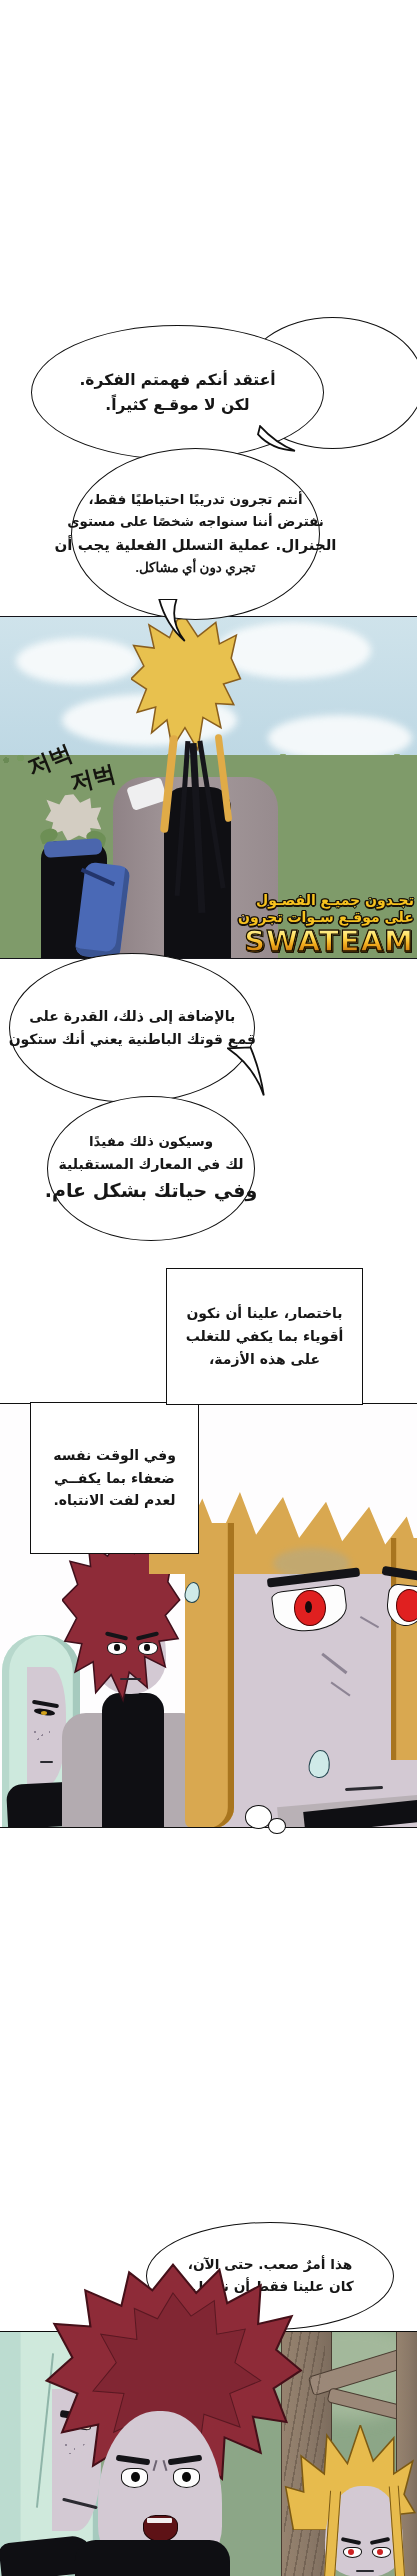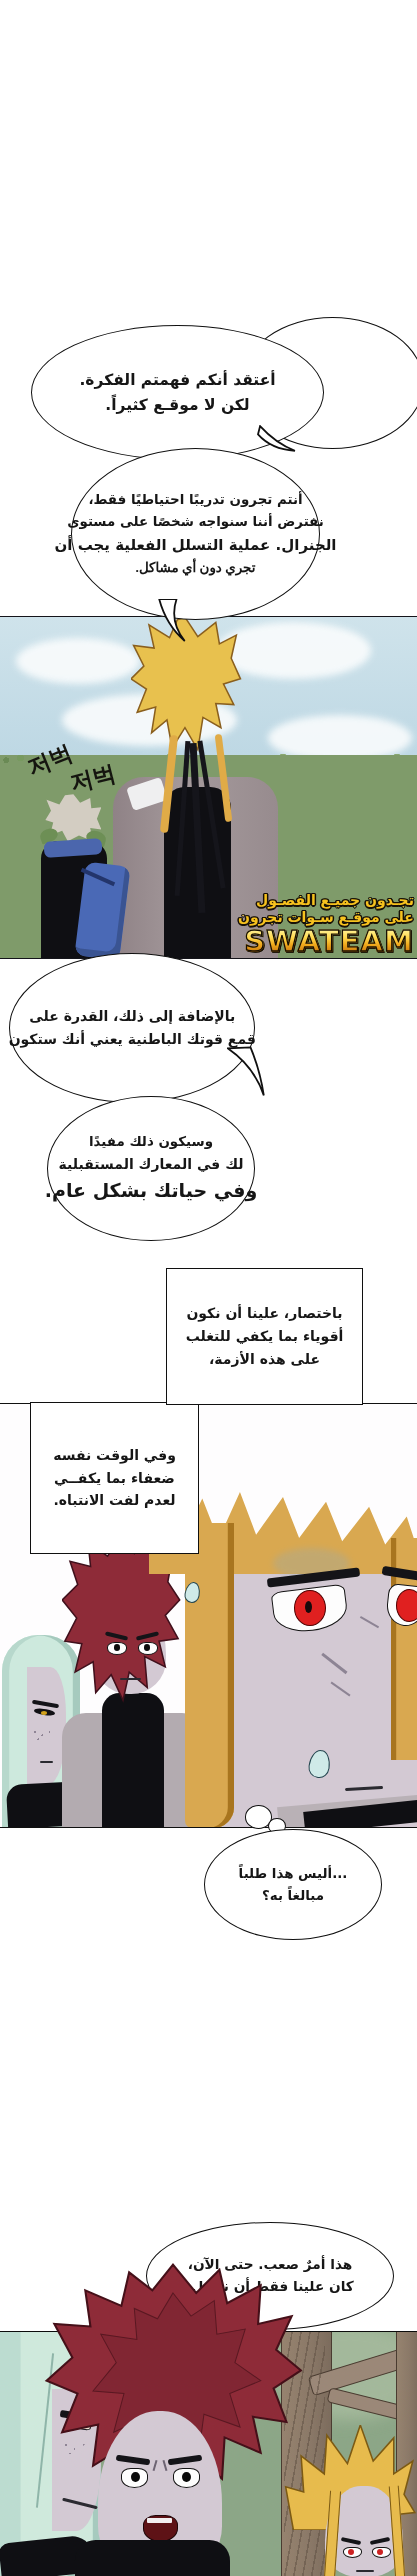--- a/index.html
+++ b/index.html
@@ -215,24 +215,20 @@
       <div class="abs" style="left:210px;top:129px;width:20.6px;height:2.1px;background:#8d8494;transform:rotate(30deg);"></div>
       <div class="drop" style="left:160px;top:258px;width:18.5px;height:26px;transform:rotate(8deg);"></div>
       <div class="abs" style="left:196px;top:295px;width:38px;height:2.6px;background:#2a2a30;border-radius:1.5px;transform:rotate(-3deg);"></div>
       <div class="abs" style="left:129px;top:309px;width:141px;height:27px;background:#b9b1b6;transform:rotate(-5deg);"></div>
       <div class="abs blackcloth" style="left:155px;top:314px;width:115px;height:21.6px;transform:rotate(-6deg);"></div>
     </div>
   </div>
 
   <div class="puff" style="left:245px;top:1805px;width:25px;height:21.6px;"></div>
   <div class="puff" style="left:268px;top:1818px;width:15.5px;height:14px;"></div>
-  <div class="bubble" dir="rtl" style="left:204px;top:1829px;width:176px;height:109px;z-index:24;">
-    <span class="line" style="font-size:13.4px;line-height:1.6;">...أليس هذا طلباً</span>
-    <span class="line" style="font-size:13.4px;line-height:1.6;">مبالغاً به؟</span>
-  </div>
 
   <div class="bubble" dir="rtl" style="left:146px;top:2222px;width:246px;height:106px;">
     <span class="line" style="font-size:13.7px;line-height:1.6;">هذا أمرٌ صعب. حتى الآن،</span>
     <span class="line" style="font-size:13.7px;line-height:1.6;">كان علينا فقط أن نقاتل.</span>
   </div>
   <svg class="tail" style="left:242px;top:2302px;z-index:19;" width="57" height="34" viewBox="0 0 110 66">
     <path d="M104,2 C84,30 56,48 8,60 C52,44 68,24 72,2 Z" fill="#ffffff" stroke="#101010" stroke-width="3.5"></path>
   </svg>
 
   <div class="panel" id="panel3">

